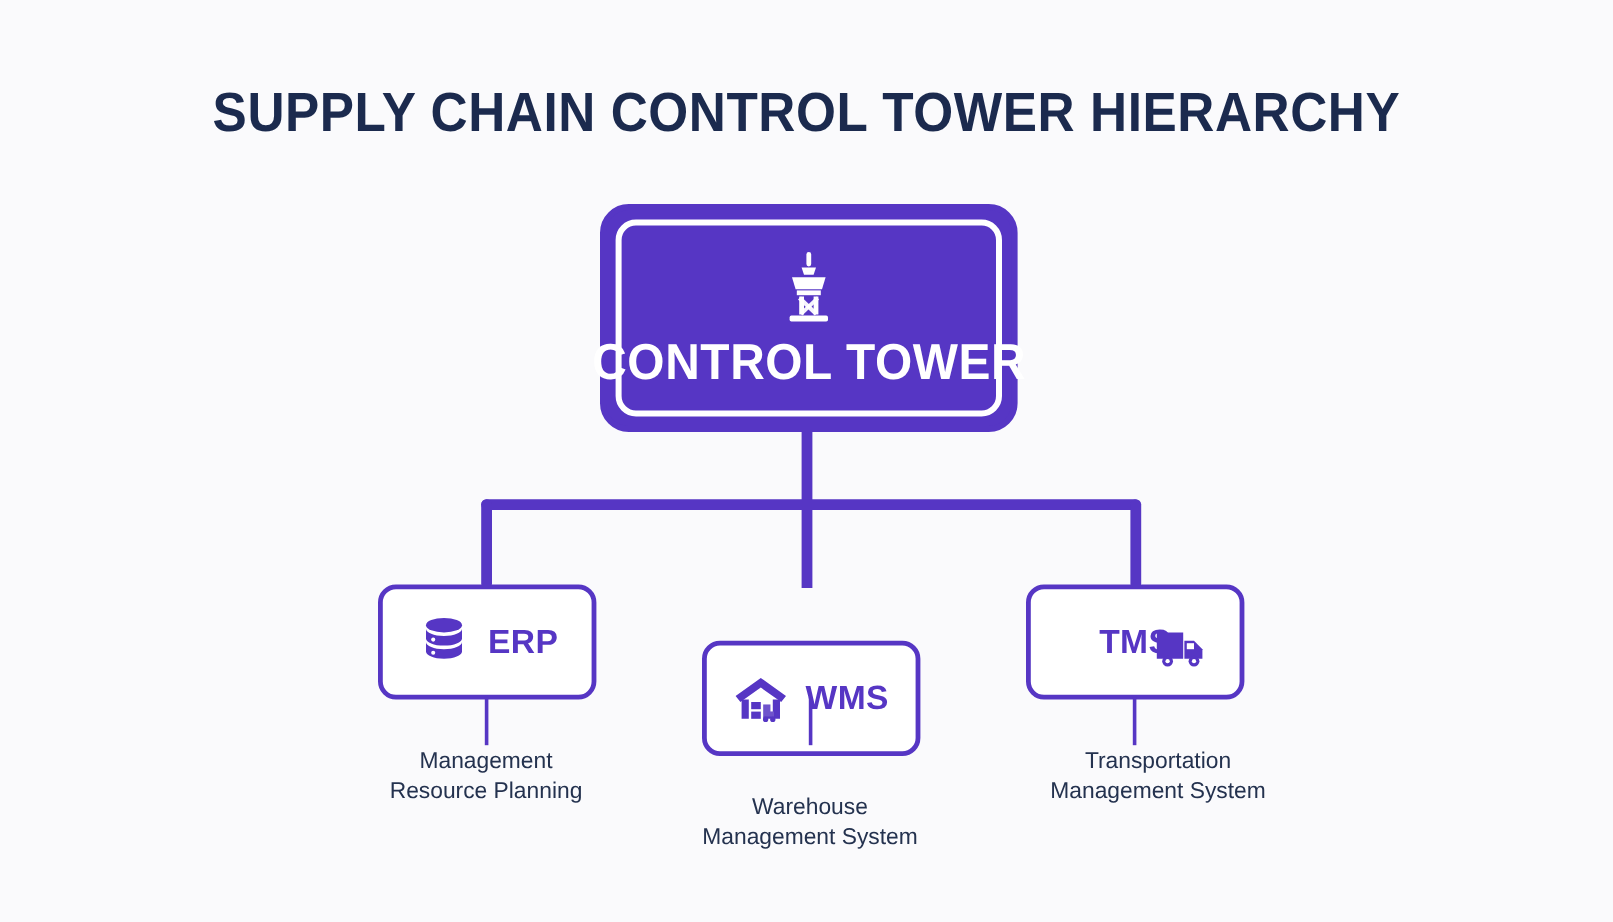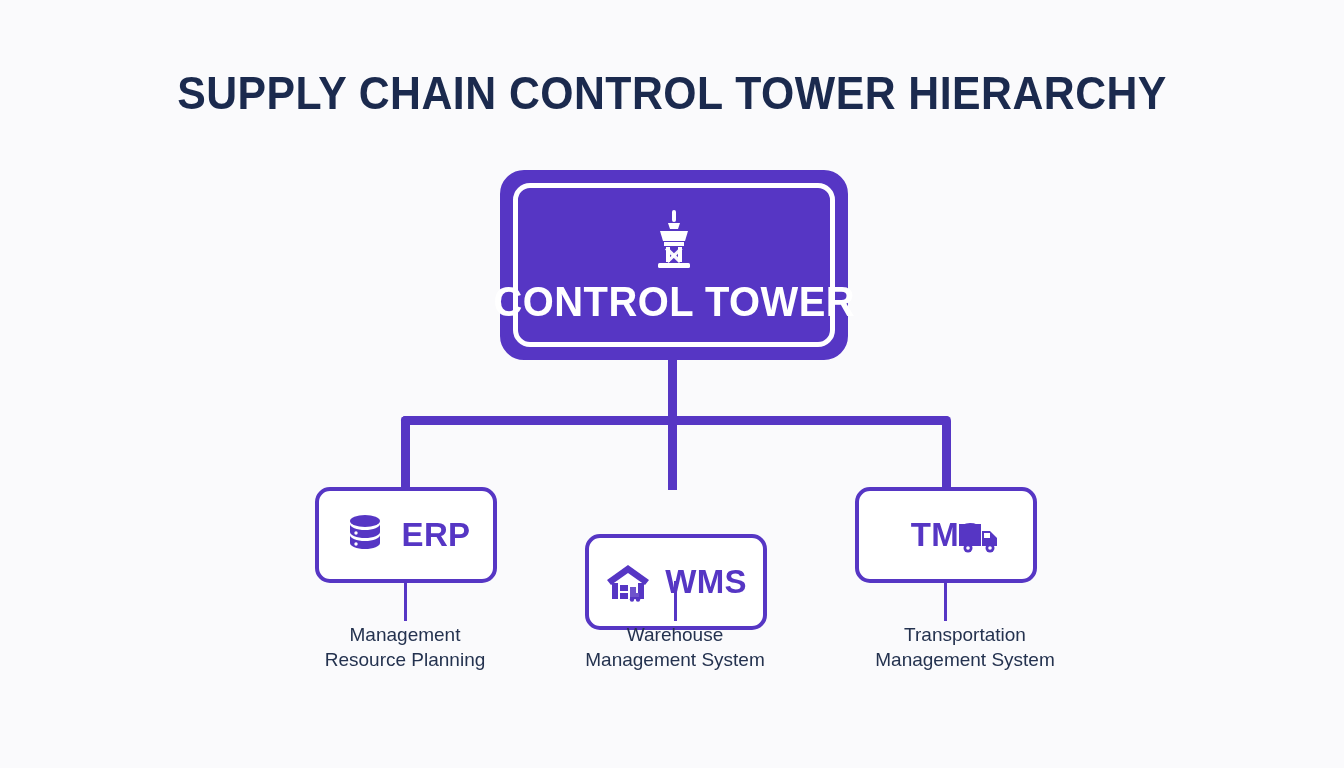--- a/index.html
+++ b/index.html
@@ -142,21 +142,21 @@
   .child-icon.tms-truck {
     position: absolute;
     left: 46px;
     top: 2px;
     width: 44px;
     height: 40px;
   }
   .child-label {
     font-family: "Liberation Sans Narrow", "Liberation Sans", sans-serif;
     font-weight: 700;
-    font-size: 33px;
+    font-size: 28px;
     color: #5636c4;
     letter-spacing: 0.3px;
     white-space: nowrap;
   }
 
   
   .caption {
     position: absolute;
     top: 622px;
     width: 300px;
@@ -232,21 +232,21 @@
           <path d="M25 28 L31 28 L31 34 L34 34 L34 40 L25 40 Z" fill="#5636c4"></path>
           <path d="M25 28 L31 28 L31 34 L34 34 L34 38 L25 38 Z" fill="#ffffff" opacity="0.15"></path>
           <circle cx="27" cy="40.5" r="2.2"></circle>
           <circle cx="33" cy="40.5" r="2.2"></circle>
         </g>
       </svg>
       <div class="child-label">WMS</div>
     </div>
   </div>
   <div class="conn-stub" style="left:674px;"></div>
-  <div class="caption" style="left:525px;">
+  <div class="caption" style="left:525px;margin-top:38px;">
     <div>Warehouse</div>
     <div>Management System</div>
   </div>
 
   <div class="child-node" style="left:855px;">
     <div class="child-inner overlap">
       <div class="child-label">TMS</div>
       <svg class="child-icon tms-truck" viewBox="0 0 44 40" aria-hidden="true">
         <g fill="#5636c4">
           <path d="M2 6 L24 6 L24 28 L2 28 Z"></path>

